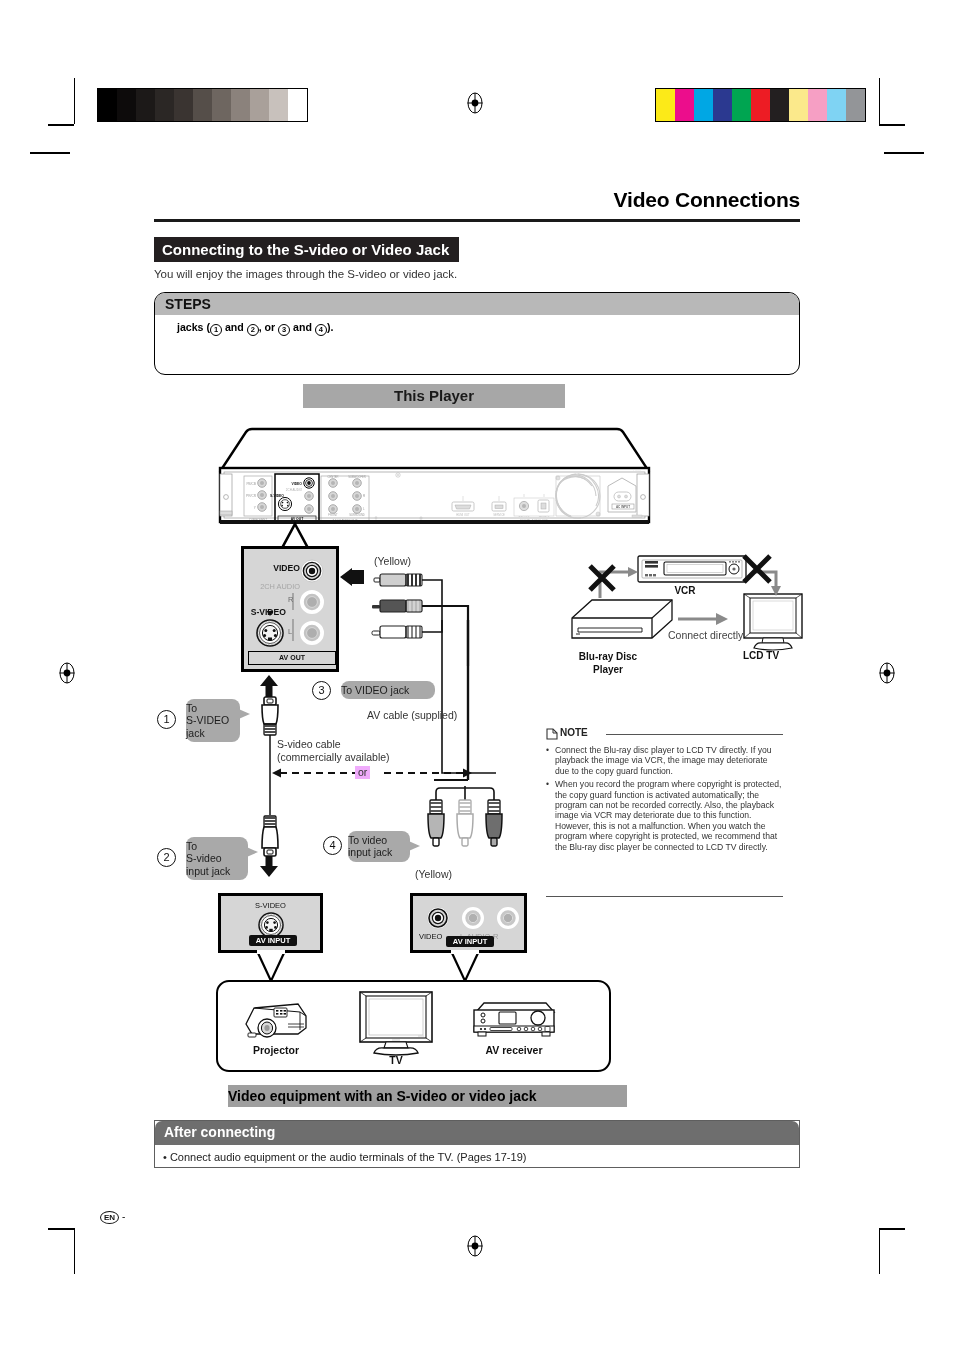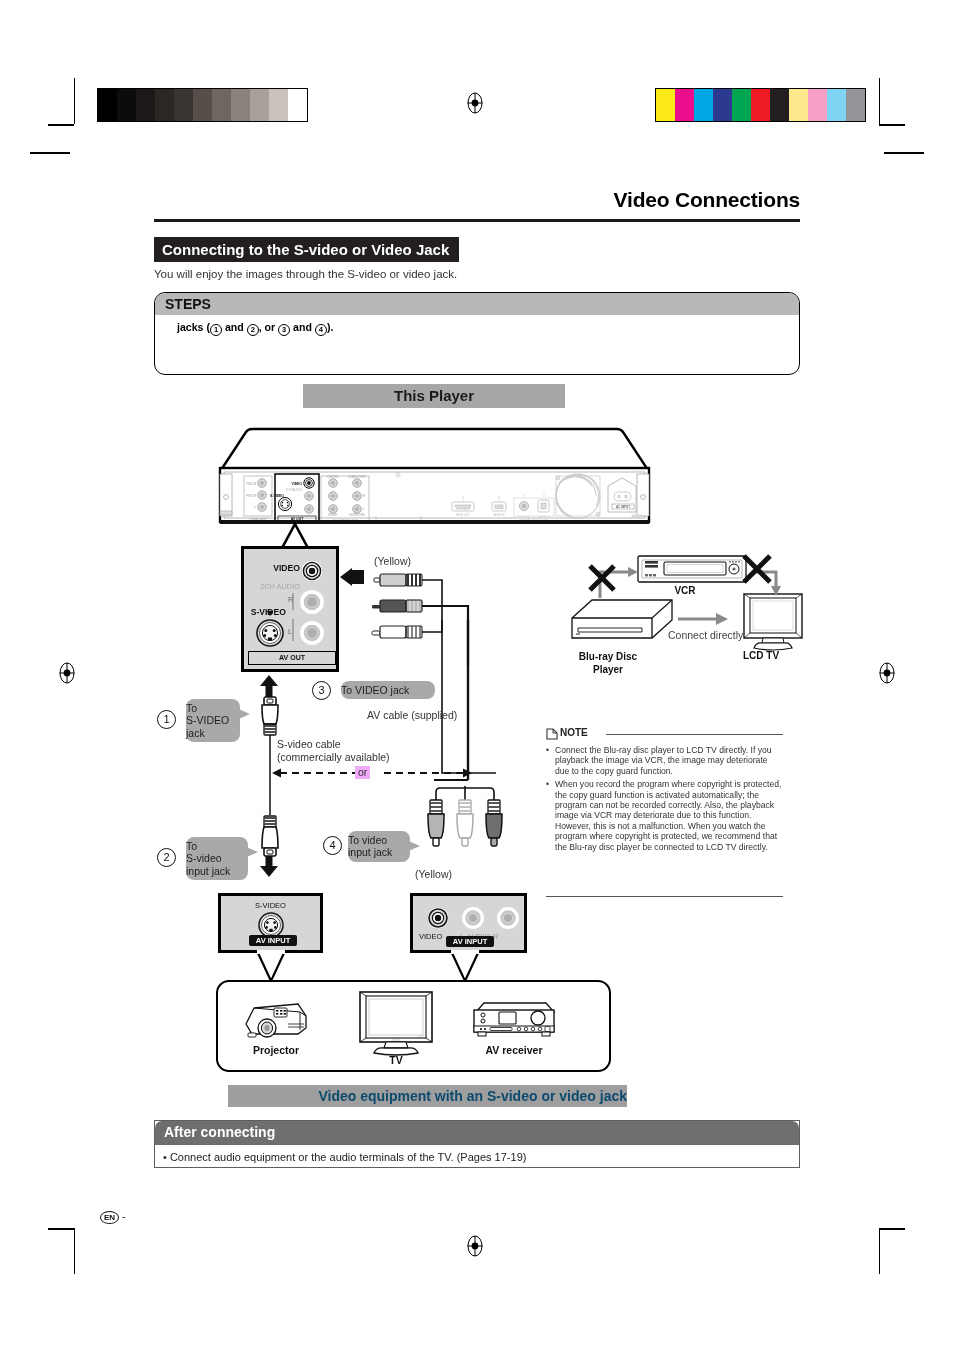--- a/index.html
+++ b/index.html
@@ -47,21 +47,21 @@
   .avin{position:absolute;border:3px solid #000;background:#d6d6d6;box-sizing:border-box;}
   .avin-tag{position:absolute;border-radius:2px;background:#111;color:#fff;font-size:7.5px;
      font-weight:bold;text-align:center;line-height:11px;height:11px;}
   .avin-cap{position:absolute;font-size:7.5px;color:#111;font-weight:normal;}
   .avin-cap.dim{color:#9a9a9a;}
   
   #equip-box{position:absolute;left:216px;top:980px;width:395px;height:92px;border:2.6px solid #000;
      border-radius:13px;box-sizing:border-box;background:#fff;}
   .equip-cap{position:absolute;font-size:10.5px;font-weight:bold;color:#111;text-align:center;}
   #equip-banner{position:absolute;left:228px;top:1085px;width:399px;height:22px;background:#9e9e9e;
-     text-align:right;line-height:22px;font-size:14px;font-weight:bold;color:#0c4a6e;}
+     text-align:left;line-height:22px;font-size:14px;font-weight:bold;color:#000000;}
   
   #after-box{position:absolute;left:154px;top:1120px;width:646px;height:48px;border:1.1px solid #5e5e5e;
      box-sizing:border-box;background:#fff;}
   #after-head{height:24px;background:#6e6e6e;border-radius:7px 7px 0 0;color:#fff;font-size:14px;
      font-weight:bold;line-height:23px;padding-left:9px;}
   #after-body{font-size:11px;color:#222;padding:6px 0 0 8px;}
   
   #note-block{position:absolute;left:546px;top:689px;width:237px;margin-top:39px;}
   #note-head{position:relative;height:13px;}
   #note-head .lbl{position:absolute;left:14px;top:-1px;font-size:10px;font-weight:bold;color:#222;}

